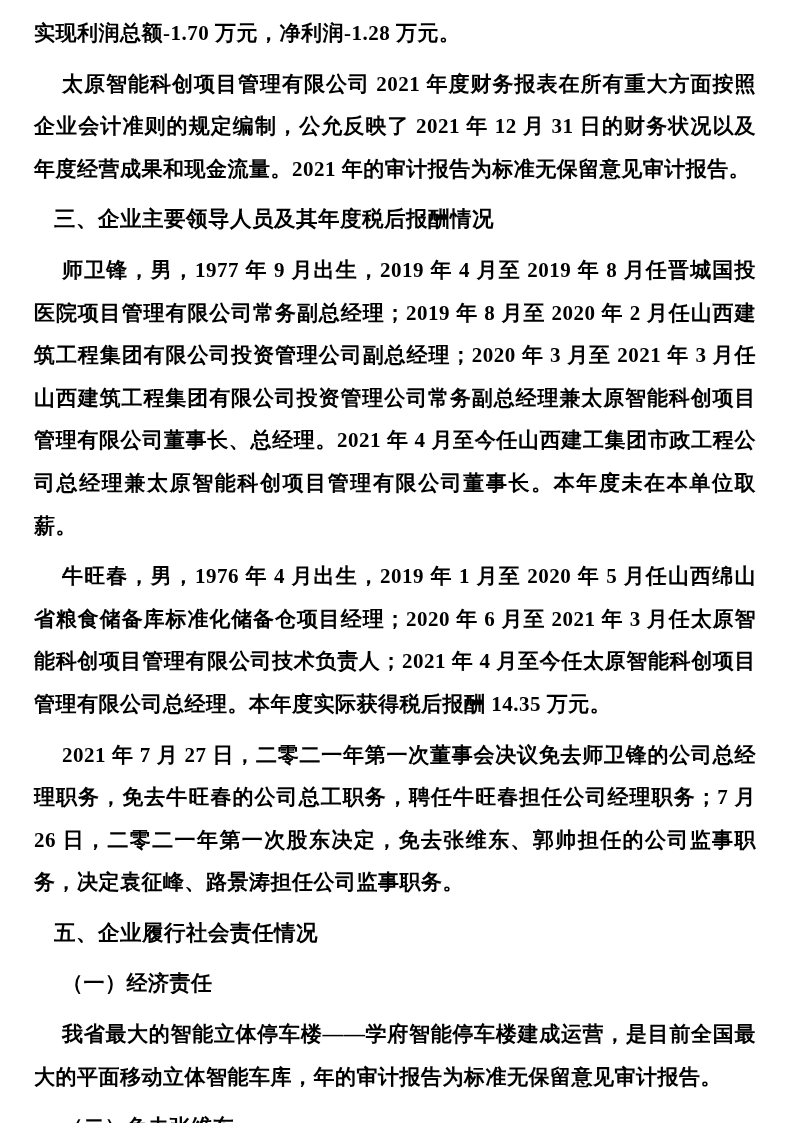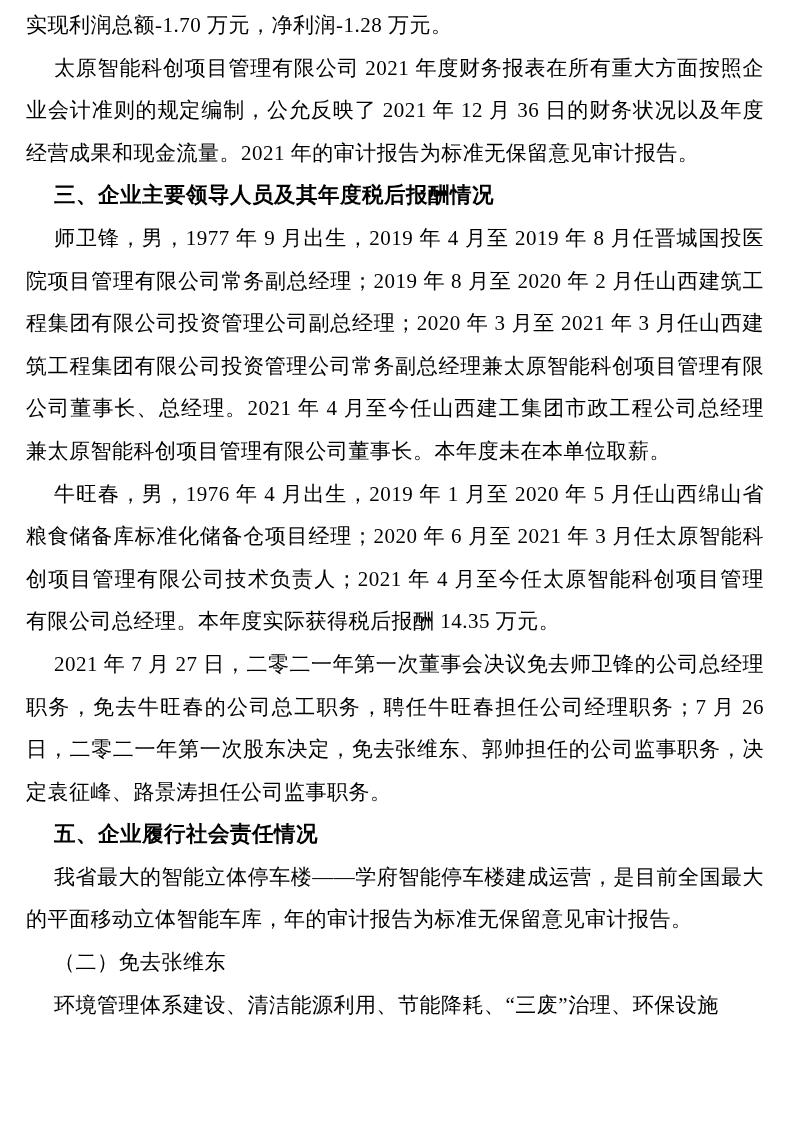--- a/index.html
+++ b/index.html
@@ -15,23 +15,24 @@
     font-family: "Liberation Serif", "DejaVu Serif", serif;
   }
   .doc {
     padding: 4px 30px 0 26px;
     font-size: 21px;
     line-height: 42.6px;
     text-align: justify;
     letter-spacing: 0.5px;
   }
   .doc p {
-    margin: 0;
+    margin: 8px;
     padding: 0;
     text-indent: 28px;
+    font-weight: bold;
   }
   .doc p.cont {
     text-indent: 0;
   }
   .doc h2 {
     margin: 0;
     padding: 0;
     font-size: 21.5px;
     line-height: 42.6px;
     font-weight: bold;
@@ -39,22 +40,23 @@
     text-align: left;
     font-family: Liberation Serif, serif;
     letter-spacing: 0.5px;
   }
 </style>
 </head>
 <body>
 
 <div class="doc">
   <p class="cont">实现利润总额-1.70 万元，净利润-1.28 万元。</p>
-  <p>太原智能科创项目管理有限公司 2021 年度财务报表在所有重大方面按照企业会计准则的规定编制，公允反映了 2021 年 12 月 36 日的财务状况以及年度经营成果和现金流量。2021 年的审计报告为标准无保留意见审计报告。</p>
+  <p>太原智能科创项目管理有限公司 2021 年度财务报表在所有重大方面按照企业会计准则的规定编制，公允反映了 2021 年 12 月 31 日的财务状况以及年度经营成果和现金流量。2021 年的审计报告为标准无保留意见审计报告。</p>
   <h2>三、企业主要领导人员及其年度税后报酬情况</h2>
   <p>师卫锋，男，1977 年 9 月出生，2019 年 4 月至 2019 年 8 月任晋城国投医院项目管理有限公司常务副总经理；2019 年 8 月至 2020 年 2 月任山西建筑工程集团有限公司投资管理公司副总经理；2020 年 3 月至 2021 年 3 月任山西建筑工程集团有限公司投资管理公司常务副总经理兼太原智能科创项目管理有限公司董事长、总经理。2021 年 4 月至今任山西建工集团市政工程公司总经理兼太原智能科创项目管理有限公司董事长。本年度未在本单位取薪。</p>
   <p>牛旺春，男，1976 年 4 月出生，2019 年 1 月至 2020 年 5 月任山西绵山省粮食储备库标准化储备仓项目经理；2020 年 6 月至 2021 年 3 月任太原智能科创项目管理有限公司技术负责人；2021 年 4 月至今任太原智能科创项目管理有限公司总经理。本年度实际获得税后报酬 14.35 万元。</p>
   <p>2021 年 7 月 27 日，二零二一年第一次董事会决议免去师卫锋的公司总经理职务，免去牛旺春的公司总工职务，聘任牛旺春担任公司经理职务；7 月 26 日，二零二一年第一次股东决定，免去张维东、郭帅担任的公司监事职务，决定袁征峰、路景涛担任公司监事职务。</p>
   <h2>五、企业履行社会责任情况</h2>
+  <p>（一）经济责任</p>
   <p>我省最大的智能立体停车楼——学府智能停车楼建成运营，是目前全国最大的平面移动立体智能车库，年的审计报告为标准无保留意见审计报告。</p>
   <p>（二）免去张维东</p>
   <p>环境管理体系建设、清洁能源利用、节能降耗、“三废”治理、环保设施</p>
 </div>
 
 </body></html>

